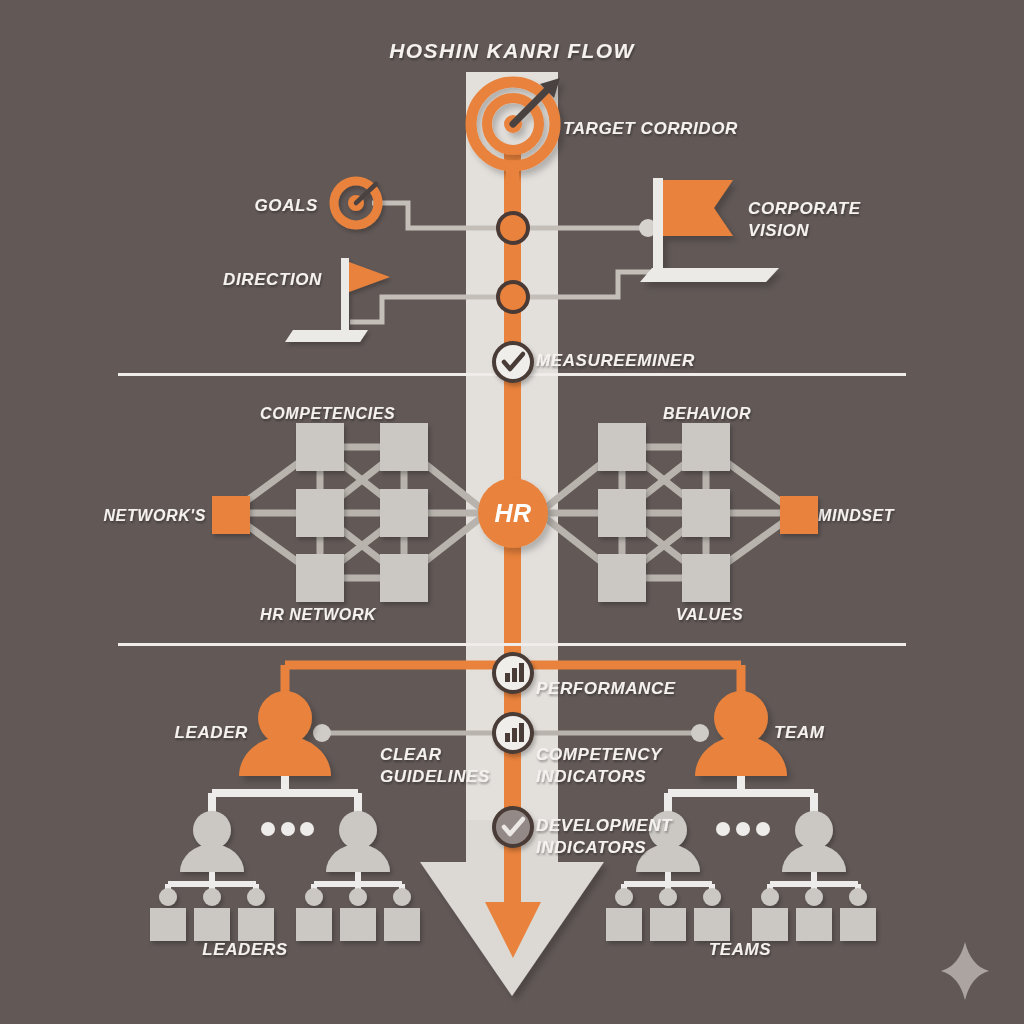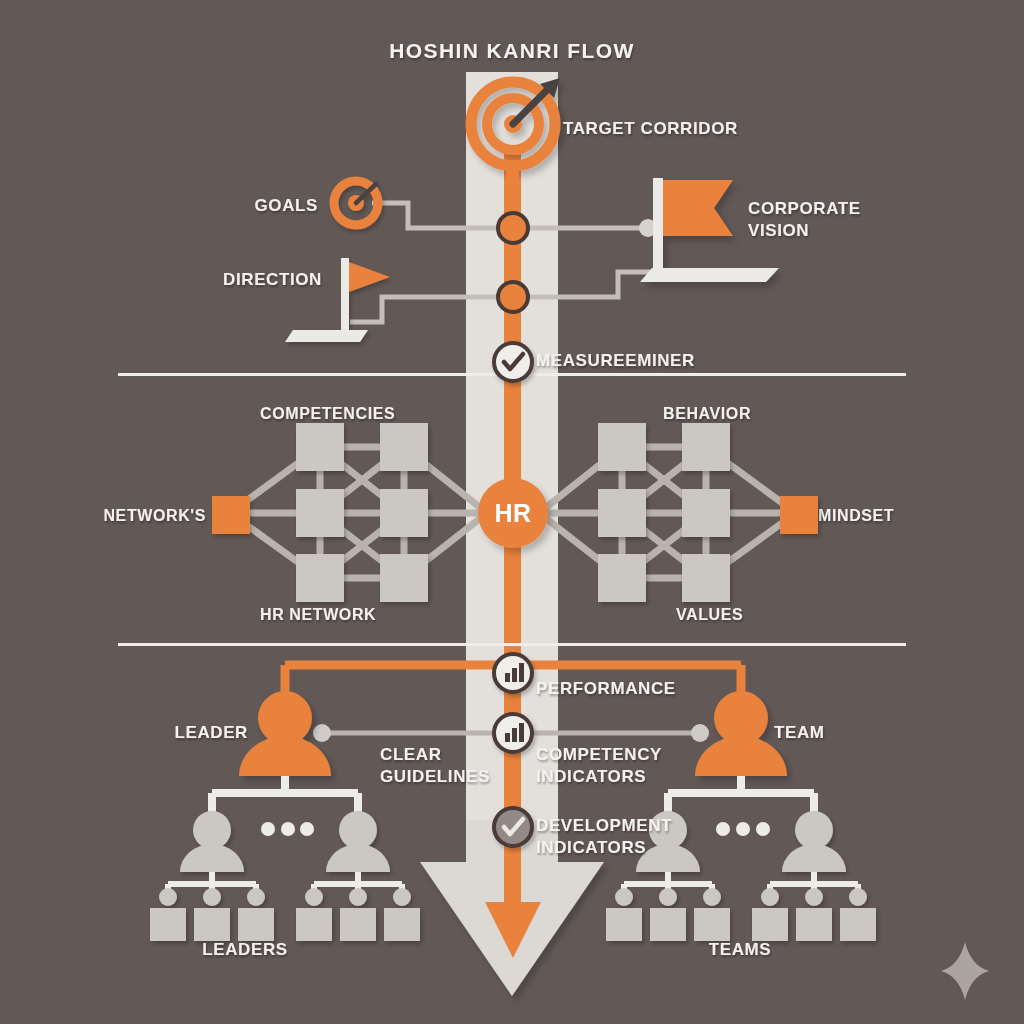--- a/index.html
+++ b/index.html
@@ -1,21 +1,21 @@
 <!DOCTYPE html>
 <html><head>
 <meta charset="utf-8">
 <style>
   html,body{margin:0;padding:0;background:#625957;}
   body{
     width:1024px;height:1024px;overflow:hidden;
     font-family:"Liberation Sans", sans-serif;
     position:relative;
   }
-  #stage{position:absolute;inset:0;width:1024px;height:1024px;background:#625957;}
+  #stage{position:absolute;inset:0;width:1024px;height:1024px;background:#625957;font-style:italic;}
   svg#canvas{position:absolute;left:0;top:0;width:1024px;height:1024px;display:block;}
   .lbl{
     fill:#f4f1ef;
     font-family:"Liberation Sans", sans-serif;
     font-weight:bold;
     letter-spacing:0.6px;
   }
   .lbl-title{font-size:21px;letter-spacing:1.4px;}
   .lbl-md{font-size:17px;}
   .lbl-sm{font-size:16px;}

